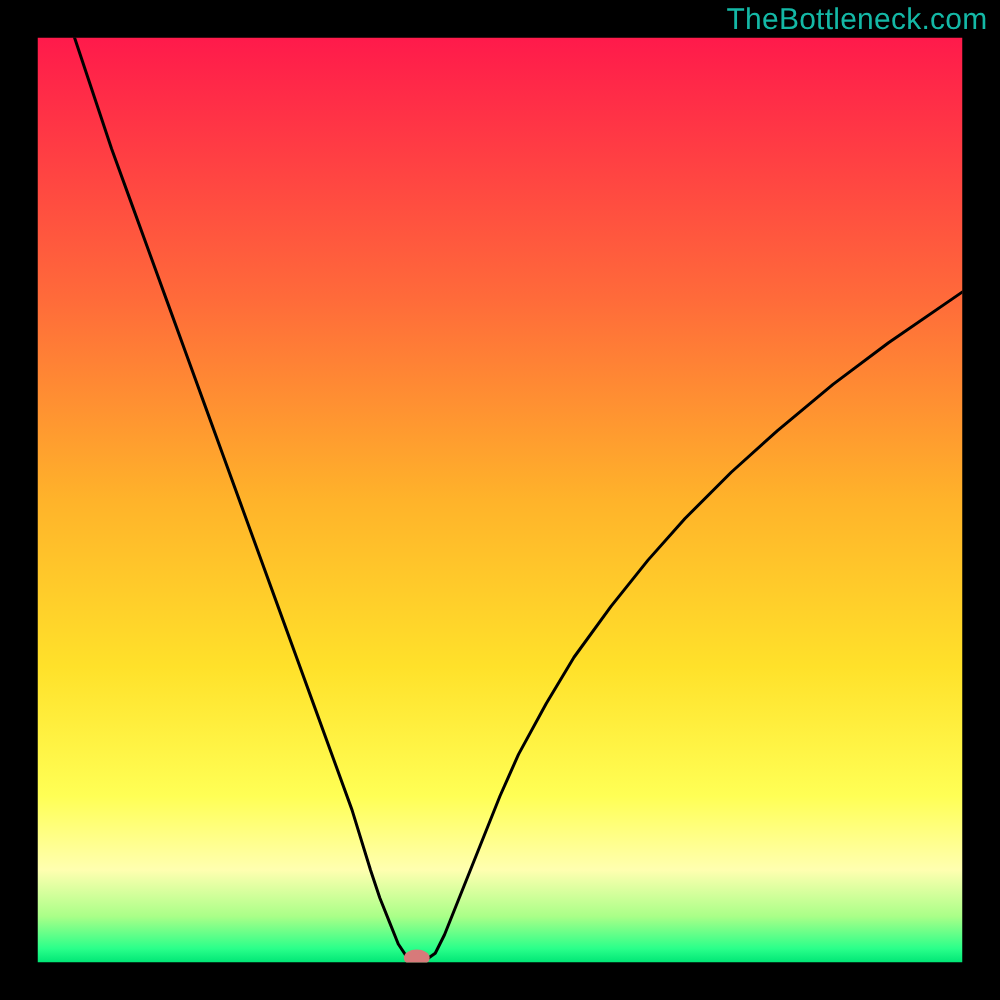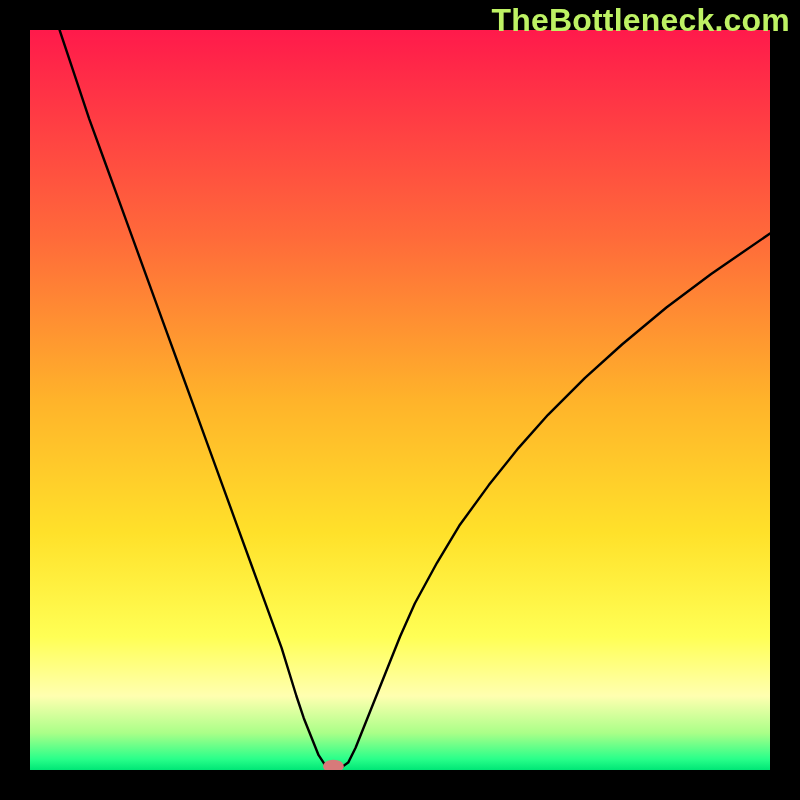--- a/index.html
+++ b/index.html
@@ -14,23 +14,23 @@
   .frame {
     position: relative;
     width: 800px;
     height: 800px;
     background: #000;
   }
   .watermark {
     position: absolute;
     top: 2px;
     right: 10px;
-    color: #bef264;
-    font-size: 32px;
-    font-weight: 700;
+    color: #14b8a6;
+    font-size: 24px;
+    font-weight: 400;
     letter-spacing: 0.2px;
     z-index: 5;
     user-select: none;
   }
   .plot {
     position: absolute;
     left: 30px;
     top: 30px;
     width: 740px;
     height: 740px;

